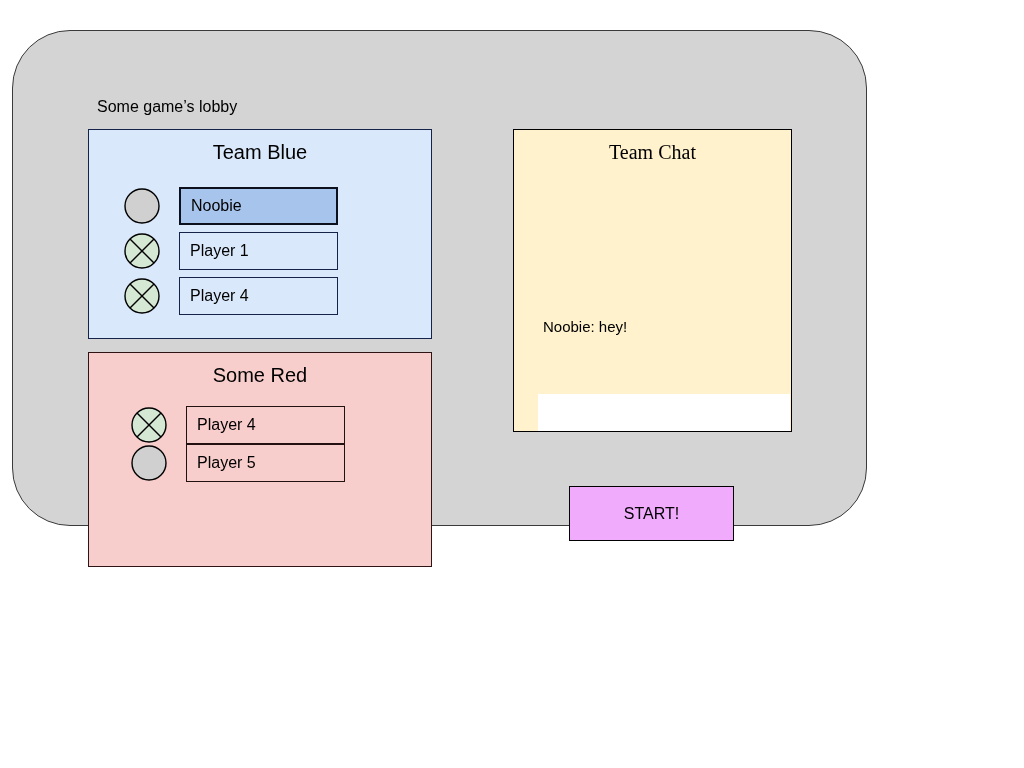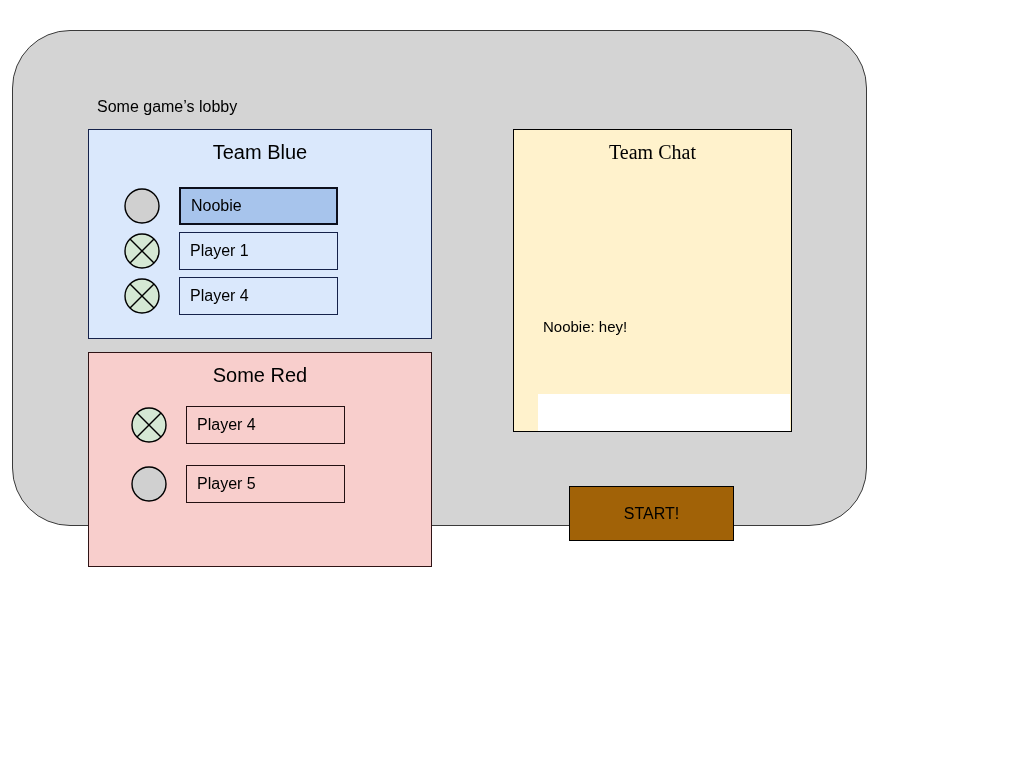--- a/index.html
+++ b/index.html
@@ -161,21 +161,21 @@
     color: #000;
   }
 
   
   #start-button {
     position: absolute;
     left: 556px;
     top: 455px;
     width: 165px;
     height: 55px;
-    background: #a16207;
+    background: #f0abfc;
     border: 1px solid #000000;
     box-sizing: border-box;
     display: flex;
     align-items: center;
     justify-content: center;
     font-family: "Liberation Sans", sans-serif;
     font-size: 16px;
     color: #000;
     cursor: pointer;
     padding: 0;
@@ -230,21 +230,21 @@
       <span class="status-icon">
         <svg viewBox="0 0 38 38" width="38" height="38">
           <circle cx="19" cy="19" r="17" fill="#d5e8d4" stroke="#000000" stroke-width="1.4"></circle>
           <line x1="7" y1="7" x2="31" y2="31" stroke="#000000" stroke-width="1.4"></line>
           <line x1="31" y1="7" x2="7" y2="31" stroke="#000000" stroke-width="1.4"></line>
         </svg>
       </span>
       <div class="player-name-box">Player 4</div>
     </div>
 
-    <div class="player-row" style="top:112px;">
+    <div class="player-row" style="top:91px;">
       <span class="status-icon">
         <svg viewBox="0 0 38 38" width="38" height="38">
           <circle cx="19" cy="19" r="17" fill="#d0d0d0" stroke="#000000" stroke-width="1.4"></circle>
         </svg>
       </span>
       <div class="player-name-box">Player 5</div>
     </div>
   </div>
 
   <div class="panel" id="team-chat-panel">

